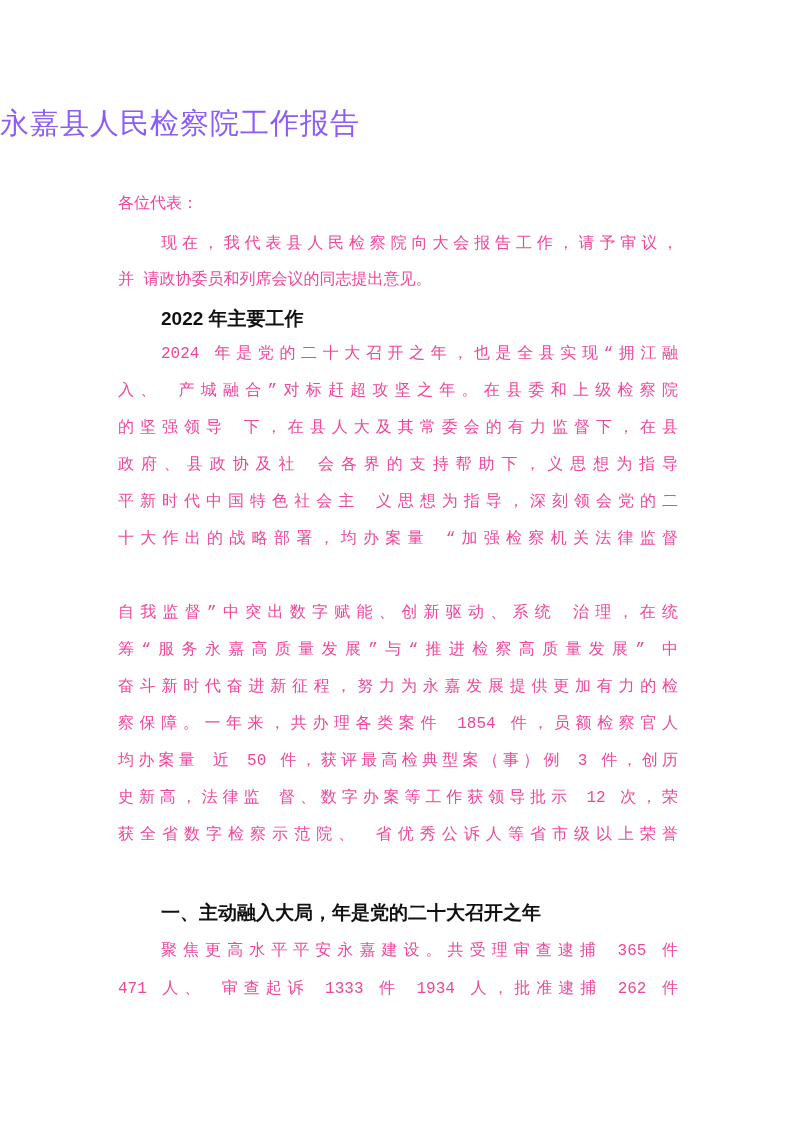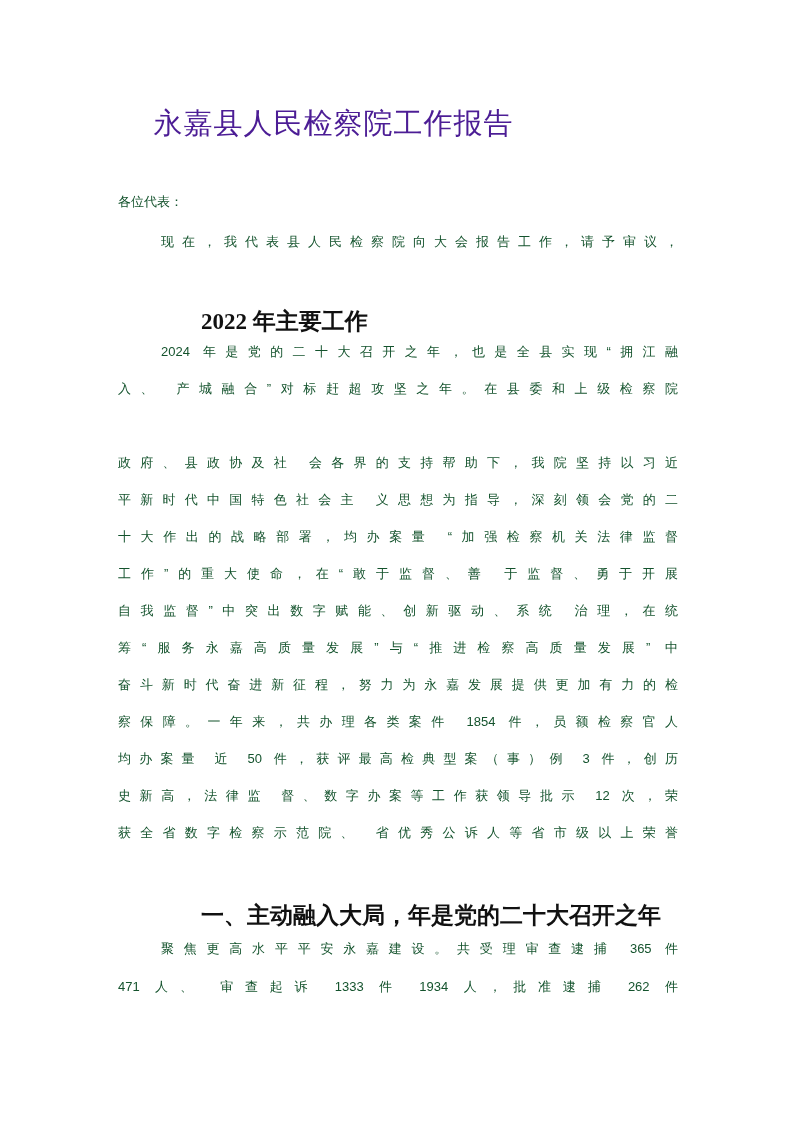--- a/index.html
+++ b/index.html
@@ -1,54 +1,55 @@
 <!DOCTYPE html>
 <html><head>
 <meta charset="utf-8">
 <style>
   html, body { margin: 0; padding: 0; background: #ffffff; }
   body { width: 793px; height: 1122px; position: relative; overflow: hidden; }
   .page { position: absolute; left: 0; top: 0; width: 793px; height: 1122px; background: #fff; color: #111; }
   .title {
-    position: absolute; left: 0; top: 104px; width: 667px; text-align: center;
+    position: absolute; left: 0; top: 104px; width: 667px; text-align: left;
     font-family: "DejaVu Serif", "Liberation Serif", serif;
-    font-size: 29px; letter-spacing: 1px; color: #4c1d95;
+    font-size: 29px; letter-spacing: 1px; color: #8b5cf6;
   }
   .line {
     position: absolute; left: 118px; width: 560px;
-    font-family: Liberation Sans, sans-serif;
-    font-size: 13px; color: #14532d; white-space: nowrap;
+    font-family: Liberation Mono, monospace;
+    font-size: 16px; color: #ec4899; white-space: nowrap;
     text-align: justify; text-align-last: justify;
   }
   .line.left { text-align: left; text-align-last: left; }
   .line.indent { left: 161px; width: 517px; }
   .heading {
     position: absolute; left: 161px;
-    font-family: Liberation Serif, serif;
-    font-size: 23px; font-weight: bold; color: #111; white-space: nowrap; margin-left: 40px;
+    font-family: Liberation Sans, sans-serif;
+    font-size: 19px; font-weight: bold; color: #111; white-space: nowrap;
   }
 </style>
 </head>
 <body>
 
 <div class="page">
   <div class="title">永嘉县人民检察院工作报告</div>
 
   <div class="line left" style="top:193px">各位代表：</div>
 
   <div class="line indent" style="top:233px">现在，我代表县人民检察院向大会报告工作，请予审议，</div>
+  <div class="line left" style="top:269px">并 请政协委员和列席会议的同志提出意见。</div>
 
   <div class="heading" style="top:306px">2022 年主要工作</div>
 
   <div class="line indent" style="top:343px">2024 年是党的二十大召开之年，也是全县实现“拥江融</div>
   <div class="line" style="top:380px">入、 产城融合”对标赶超攻坚之年。在县委和上级检察院</div>
-  <div class="line" style="top:454px">政府、县政协及社 会各界的支持帮助下，我院坚持以习近</div>
+  <div class="line" style="top:417px">的坚强领导 下，在县人大及其常委会的有力监督下，在县</div>
+  <div class="line" style="top:454px">政府、县政协及社 会各界的支持帮助下，义思想为指导</div>
   <div class="line" style="top:491px">平新时代中国特色社会主 义思想为指导，深刻领会党的二</div>
   <div class="line" style="top:528px">十大作出的战略部署，均办案量 “加强检察机关法律监督</div>
-  <div class="line" style="top:565px">工作”的重大使命，在“敢于监督、善 于监督、勇于开展</div>
   <div class="line" style="top:602px">自我监督”中突出数字赋能、创新驱动、系统 治理，在统</div>
   <div class="line" style="top:676px">奋斗新时代奋进新征程，努力为永嘉发展提供更加有力的检</div>
   <div class="line" style="top:639px">筹“服务永嘉高质量发展”与“推进检察高质量发展” 中</div>
   <div class="line" style="top:713px">察保障。一年来，共办理各类案件 1854 件，员额检察官人</div>
   <div class="line" style="top:750px">均办案量 近 50 件，获评最高检典型案（事）例 3 件，创历</div>
   <div class="line" style="top:787px">史新高，法律监 督、数字办案等工作获领导批示 12 次，荣</div>
   <div class="line" style="top:824px">获全省数字检察示范院、 省优秀公诉人等省市级以上荣誉</div>
 
   <div class="heading" style="top:900px">一、主动融入大局，年是党的二十大召开之年</div>
 

